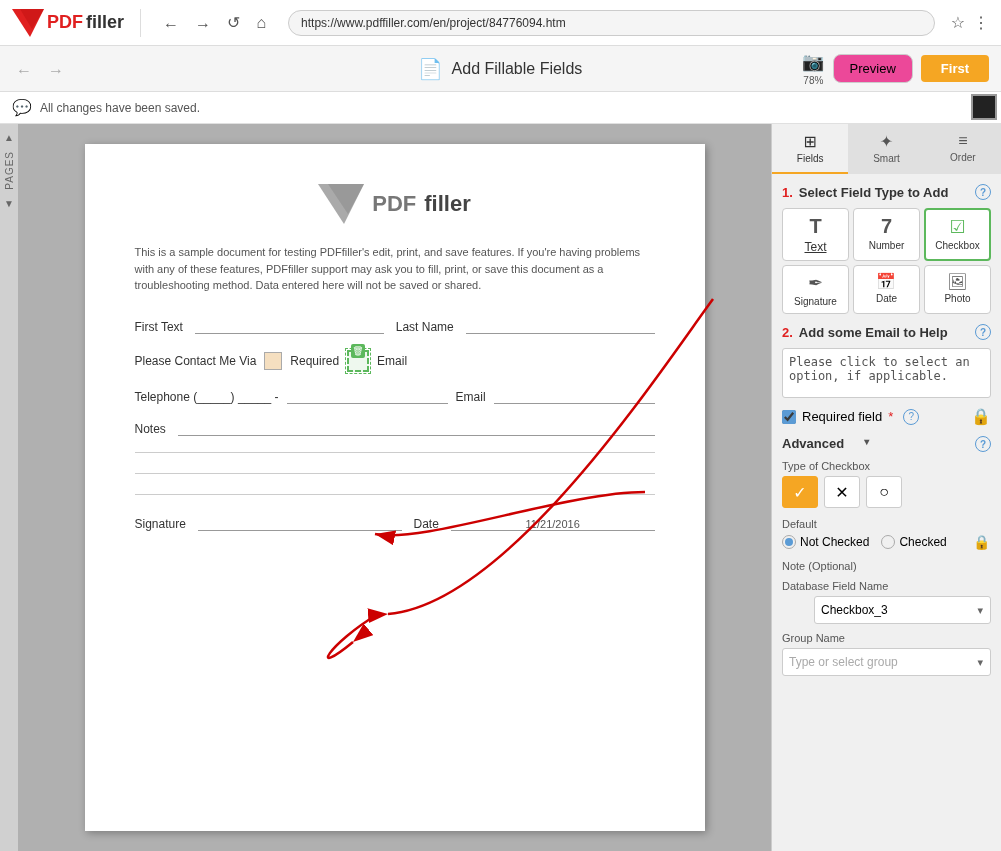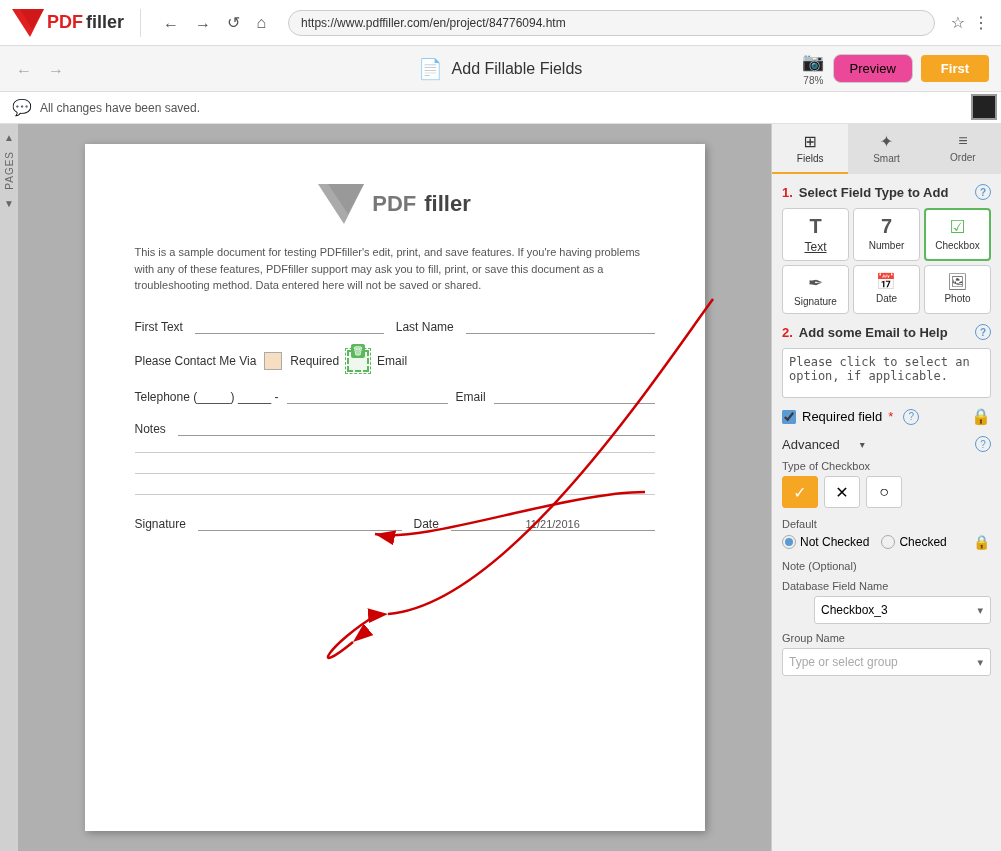--- a/index.html
+++ b/index.html
@@ -175,22 +175,22 @@
       border: 1px solid #ccc; border-radius: 3px;
       padding: 6px; font-size: 12px; color: #555;
       background: #fff; resize: none;
     }
     .required-row { display: flex; align-items: center; gap: 6px; margin-top: 6px; }
     .req-checkbox { width: 14px; height: 14px; accent-color: #5b9bd5; }
     .req-star { color: #e02020; }
 
     
     .advanced-header {
-      display: flex; align-items: center; gap: 20px;
-      font-size: 13px; font-weight: 400; color: #333;
+      display: flex; align-items: flex-start; gap: 20px;
+      font-size: 13px; font-weight: 700; color: #333;
       cursor: pointer; margin-top: 10px; margin-bottom: 8px;
     }
     .chevron { font-size: 10px; color: #555; }
 
     .sub-label { font-size: 11px; color: #555; margin-bottom: 4px; }
     .checkbox-type-row { display: flex; gap: 6px; margin-bottom: 10px; }
     .cb-type-btn {
       width: 36px; height: 32px; border: 1px solid #ccc; border-radius: 3px;
       background: #fff; display: flex; align-items: center; justify-content: center;
       font-size: 16px; cursor: pointer;

